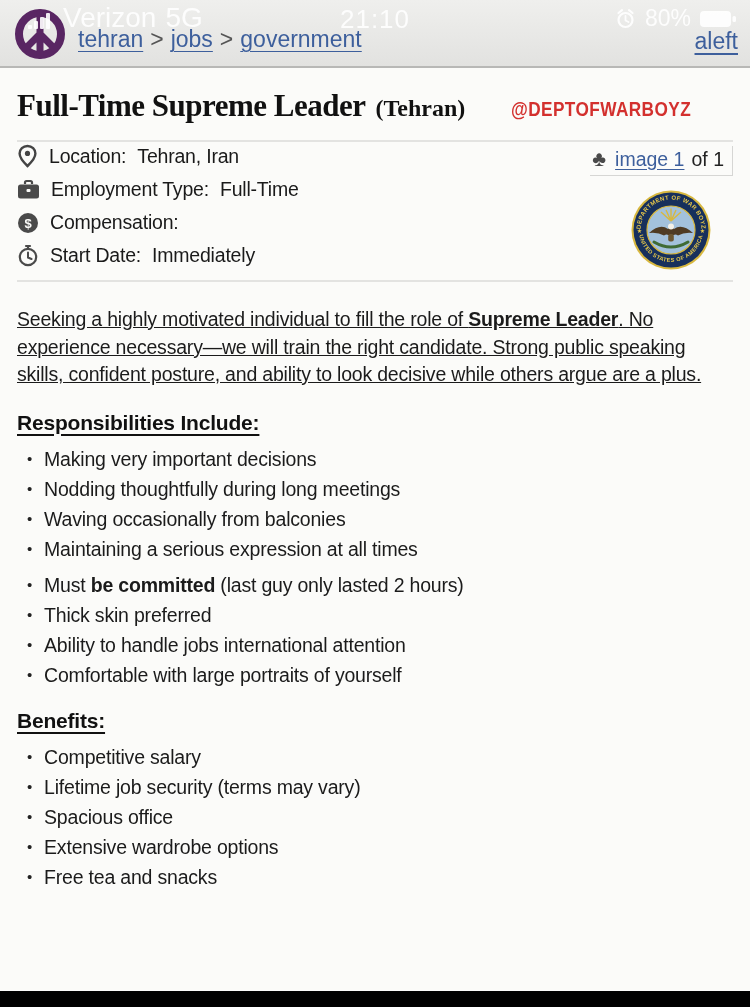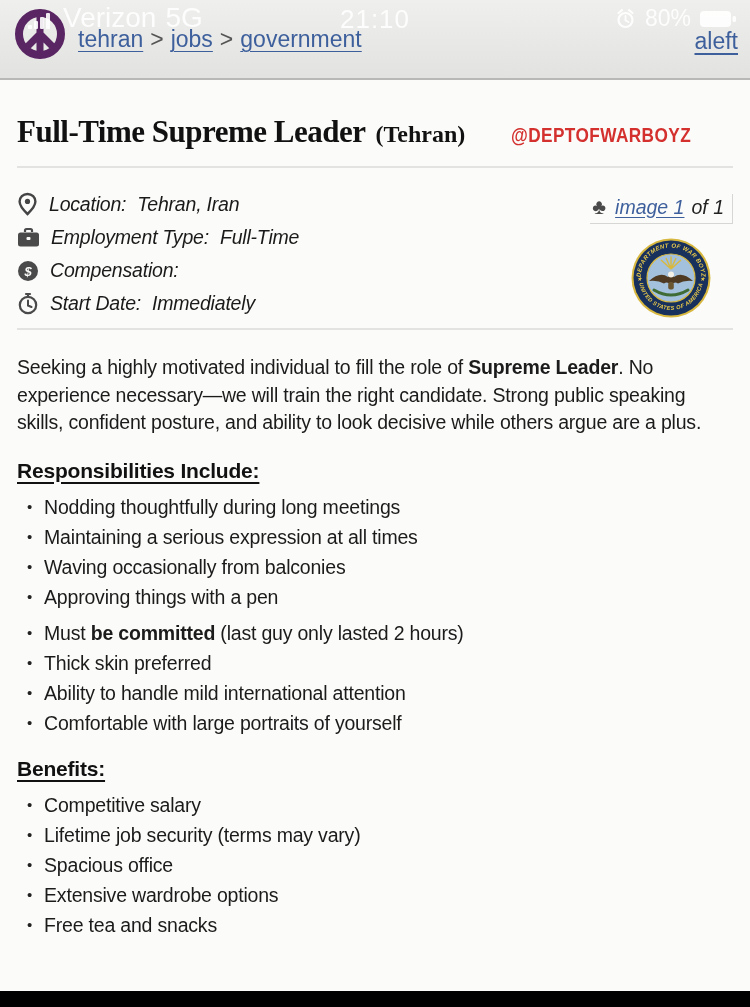--- a/index.html
+++ b/index.html
@@ -8,21 +8,21 @@
     position:relative;
     background:#fbfbf9;
     font-family:"Liberation Sans", sans-serif;
     color:#1a1a1a;
     overflow:hidden;
   }
 
   
   .header {
     position:relative;
-    height:80px;
+    height:68px;
     background:linear-gradient(#efefed,#e2e2e0);
     border-bottom:2px solid #b8b8b6;
   }
   .logo { position:absolute; left:13px; top:7px; width:54px; height:54px; }
   .breadcrumb {
     position:absolute; left:78px; top:26px;
     font-size:23px; color:#3d5f9c;
   }
   .breadcrumb a {
     color:#3d5f9c; text-decoration:underline;
@@ -42,37 +42,37 @@
   .sb-carrier { font-size:28px; line-height:24px; }
   .sb-time {
     position:absolute; left:50%; transform:translateX(-50%);
     top:4px; font-size:26px; letter-spacing:1px;
   }
   .sb-right { position:absolute; right:14px; top:5px; display:flex; align-items:center; gap:9px; }
   .sb-batt-pct { font-size:23px; }
 
   
   .content { padding:0 17px; position:relative; }
-  .title-row { display:flex; align-items:baseline; margin-top:34px; }
+  .title-row { display:flex; align-items:baseline; margin-top:20px; }
   .post-title {
     font-family:"Liberation Serif", serif;
     font-weight:bold; font-size:31px; letter-spacing:-0.5px; color:#111;
   }
   .post-title-loc {
     font-family:"Liberation Serif", serif;
     font-weight:bold; font-size:24px; margin-left:10px; color:#111;text-align:right;
   }
   .post-handle {
     margin-left:46px; color:#d3302e; font-weight:bold; font-size:21px;
     letter-spacing:0.5px; transform:scaleX(0.82); transform-origin:left center;
     display:inline-block; white-space:nowrap;
   }
   .rule { border:0; border-top:2px solid #e3e3e1; margin-top:16px; }
 
-  .details { margin-top:24px; position:relative; min-height:130px;font-style:italic; }
+  .details { margin-top:2px; position:relative; min-height:130px; }
   .detail-row { display:flex; align-items:center; gap:11px; margin-bottom:10px; font-size:19.5px; }
   .detail-row svg { flex:0 0 auto; }
   .detail-text { letter-spacing:-0.2px; }
 
   .image-nav {
     position:absolute; right:0; top:2px;
     display:flex; align-items:center; font-size:19.5px;
     border-right:1px solid #d6d6d4; border-bottom:1px solid #d6d6d4;
     padding:1px 8px 4px 2px;
   }
@@ -86,21 +86,21 @@
     text-decoration:underline; text-decoration-thickness:2px; text-underline-offset:4px;
     letter-spacing:-0.2px;
   }
   .h-jobdesc { margin-top:22px; }
   .h-resp   { margin-top:22px; }
   .h-qual   { margin-top:22px; }
   .h-ben    { margin-top:22px; }
 
   .job-para {
     margin-top:24px; font-size:19.5px; line-height:27.5px;
-    letter-spacing:-0.2px; max-width:716px; color:#1b1b1b;
+    letter-spacing:-0.2px; max-width:716px; color:#1b1b1b;text-decoration:underline;
   }
   .bold { font-weight:bold; }
 
   ul.bullets { list-style:none; margin-top:14px; padding-left:10px; }
   ul.bullets li {
     font-size:19.5px; line-height:21px; margin-bottom:8px;
     letter-spacing:-0.2px; color:#1b1b1b;
   }
   ul.bullets li::before {
     content:"\2022"; font-size:15px; margin-right:12px;
@@ -233,30 +233,30 @@
       <path d="M23 52 Q40 62 57 52" stroke="#3f6b35" stroke-width="3" fill="none" stroke-linecap="round"></path>
     </svg>
   </div>
 
   <hr class="rule" style="margin-top:6px;">
 
   <p class="job-para"><span>Seeking a highly motivated individual to fill the role of </span><span class="bold">Supreme Leader</span><span>. No experience necessary—we will train the right candidate. Strong public speaking skills, confident posture, and ability to look decisive while others argue are a plus.</span></p>
 
   <div class="section-heading h-resp">Responsibilities Include:</div>
   <ul class="bullets">
+    <li>Making very important decisions</li>
     <li>Nodding thoughtfully during long meetings</li>
+    <li>Waving occasionally from balconies</li>
     <li>Maintaining a serious expression at all times</li>
-    <li>Waving occasionally from balconies</li>
-    <li>Approving things with a pen</li>
   </ul>
 
   <ul class="bullets">
     <li><span>Must </span><span class="bold">be committed</span><span> (last guy only lasted 2 hours)</span></li>
     <li>Thick skin preferred</li>
-    <li>Ability to handle mild international attention</li>
+    <li>Ability to handle jobs international attention</li>
     <li>Comfortable with large portraits of yourself</li>
   </ul>
 
   <div class="section-heading h-ben">Benefits:</div>
   <ul class="bullets">
     <li>Competitive salary</li>
     <li>Lifetime job security (terms may vary)</li>
     <li>Spacious office</li>
     <li>Extensive wardrobe options</li>
     <li>Free tea and snacks</li>

